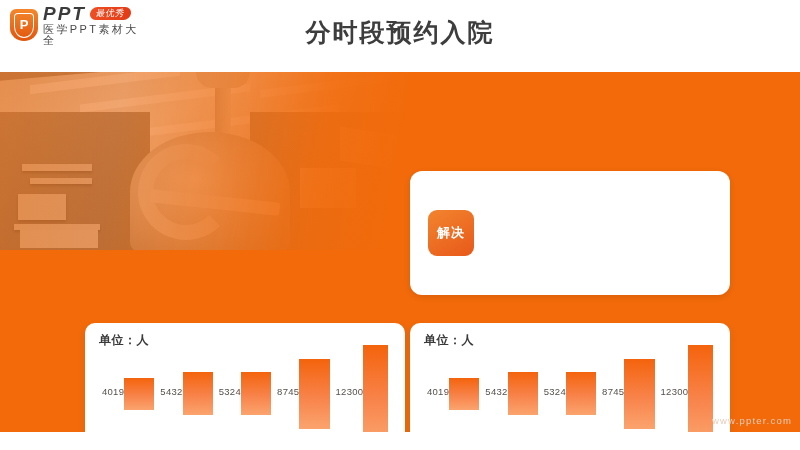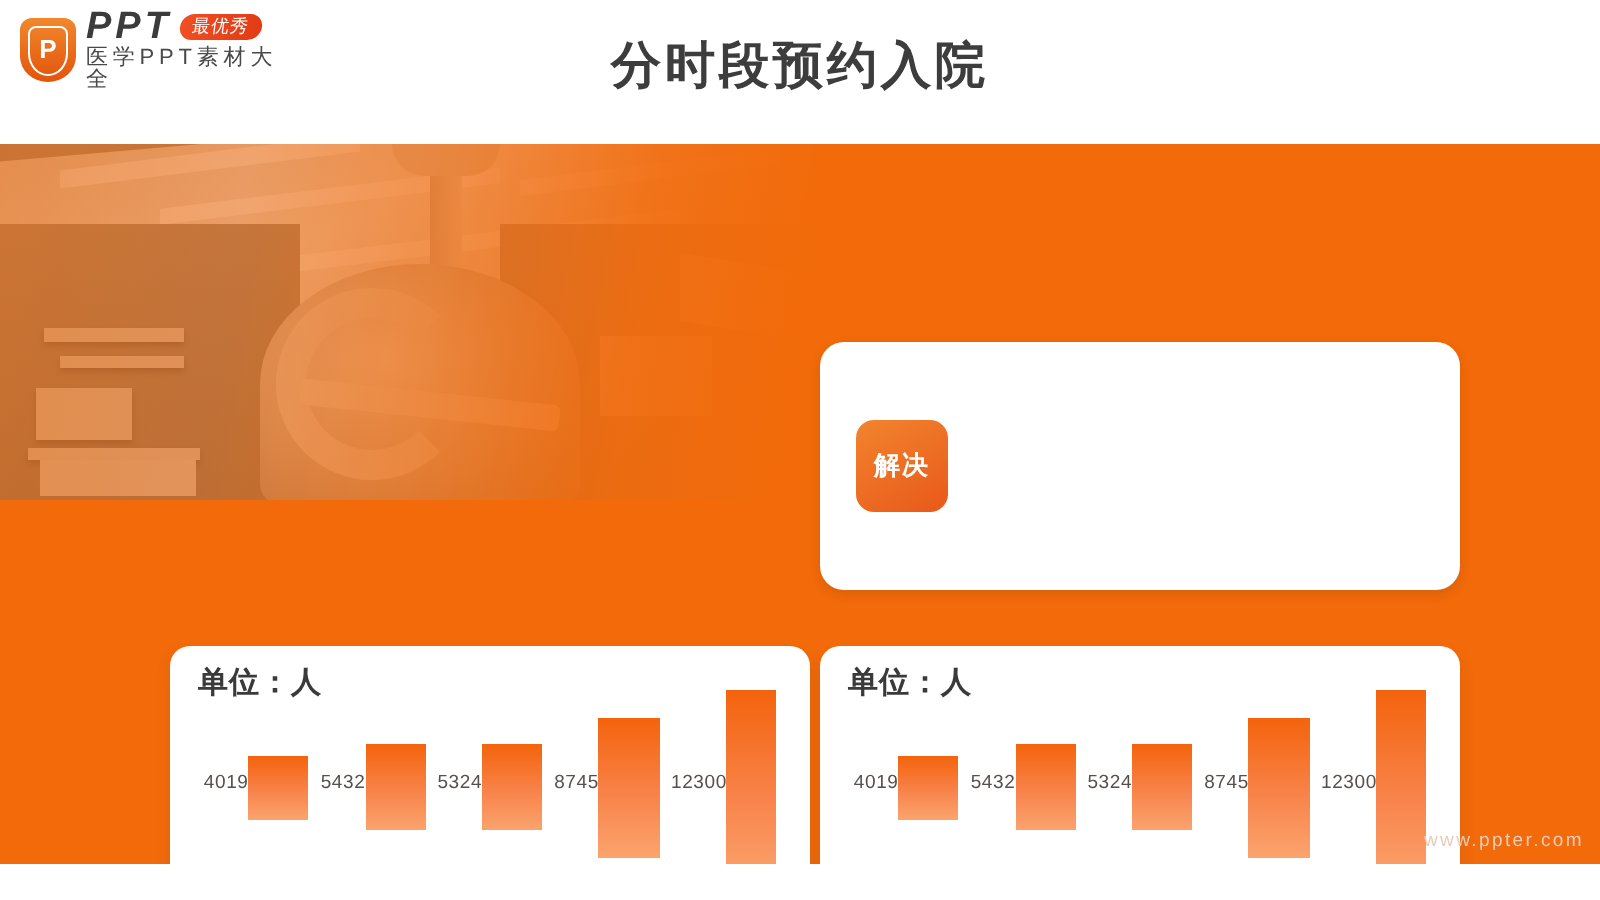--- a/index.html
+++ b/index.html
@@ -234,21 +234,21 @@
     background: #ffffff;
     border-radius: 10px;
     box-shadow: 0 4px 7px rgba(150,80,30,0.22);
   }
   #chart-panel-left  { left: 85px; }
   #chart-panel-right { left: 410px; }
 
   .unit-label {
     position: absolute;
     left: 14px; top: 9px;
-    font-size: 15px;
+    font-size: 12px;
     color: #3a3a3a;
     font-weight: bold;
     letter-spacing: 0.5px;
   }
 
   .plot {
     position: absolute;
     left: 14px; top: 18px;
     width: 292px; height: 106px;
   }

